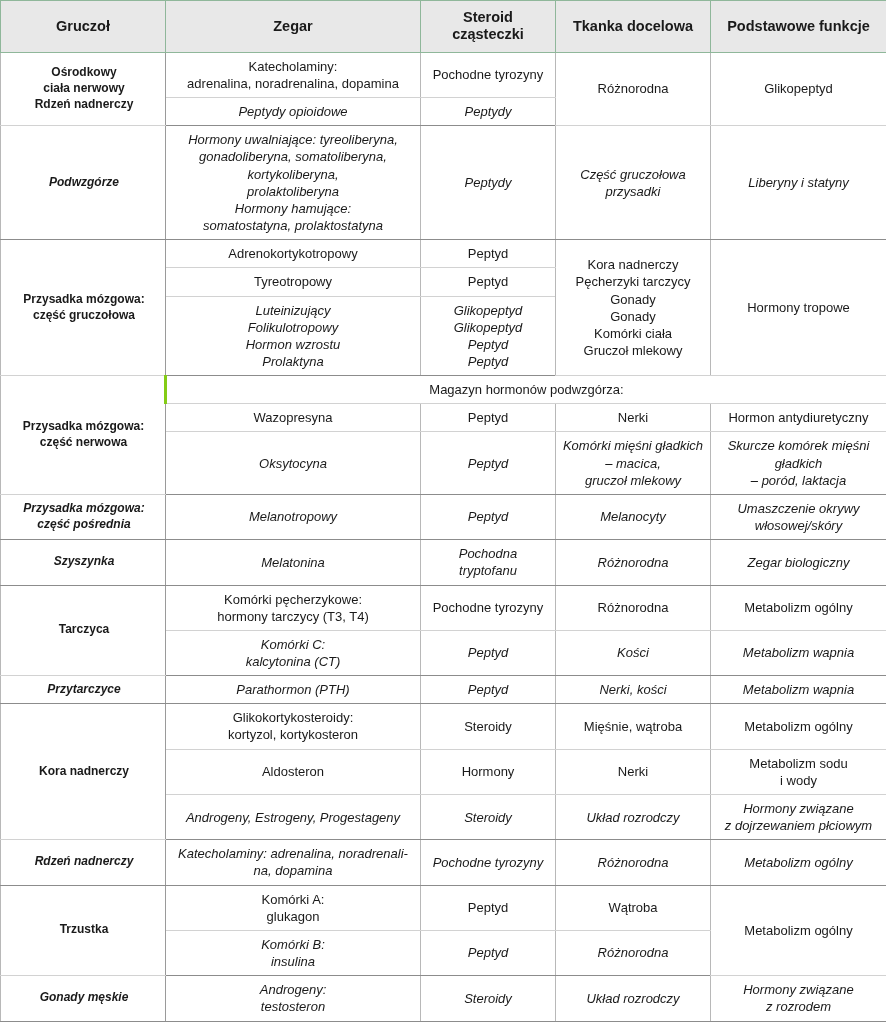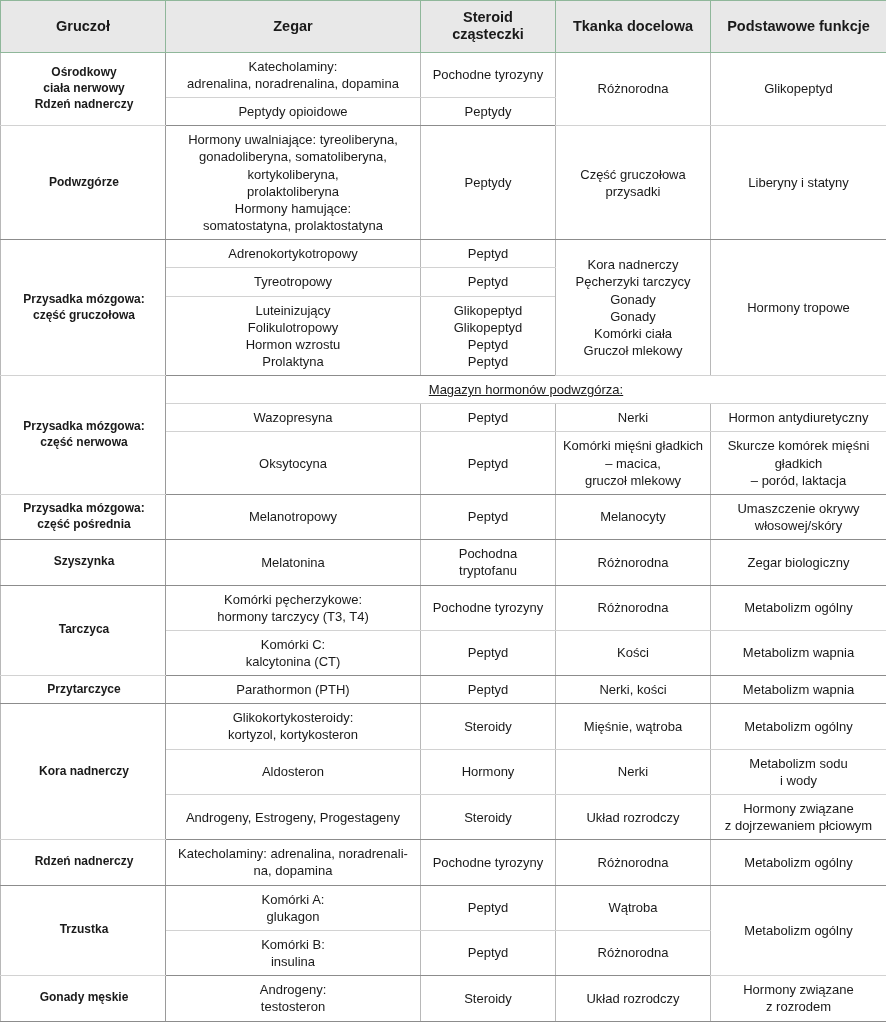--- a/index.html
+++ b/index.html
@@ -66,25 +66,25 @@
     border-right: 1px solid #9a9a9a;
     padding-left: 8px;
   }
 
   
   tbody tr.gland-start > td {
     border-top: 1px solid #8c8c8c;
   }
   tbody tr.gland-end > td {
     border-bottom: 1px solid #8c8c8c;
+    font-style: italic;
   }
 
   tbody td.span-note {
-    border-left: 1px solid #84cc16;
-    text-decoration: underline;
+    border-left: 3px solid #84cc16;
   }
 
   tbody tr:last-child > td {
     border-bottom: 1px solid #8c8c8c;
   }
 </style>
 </head>
 <body>
 
 <table class="hormone-table">

